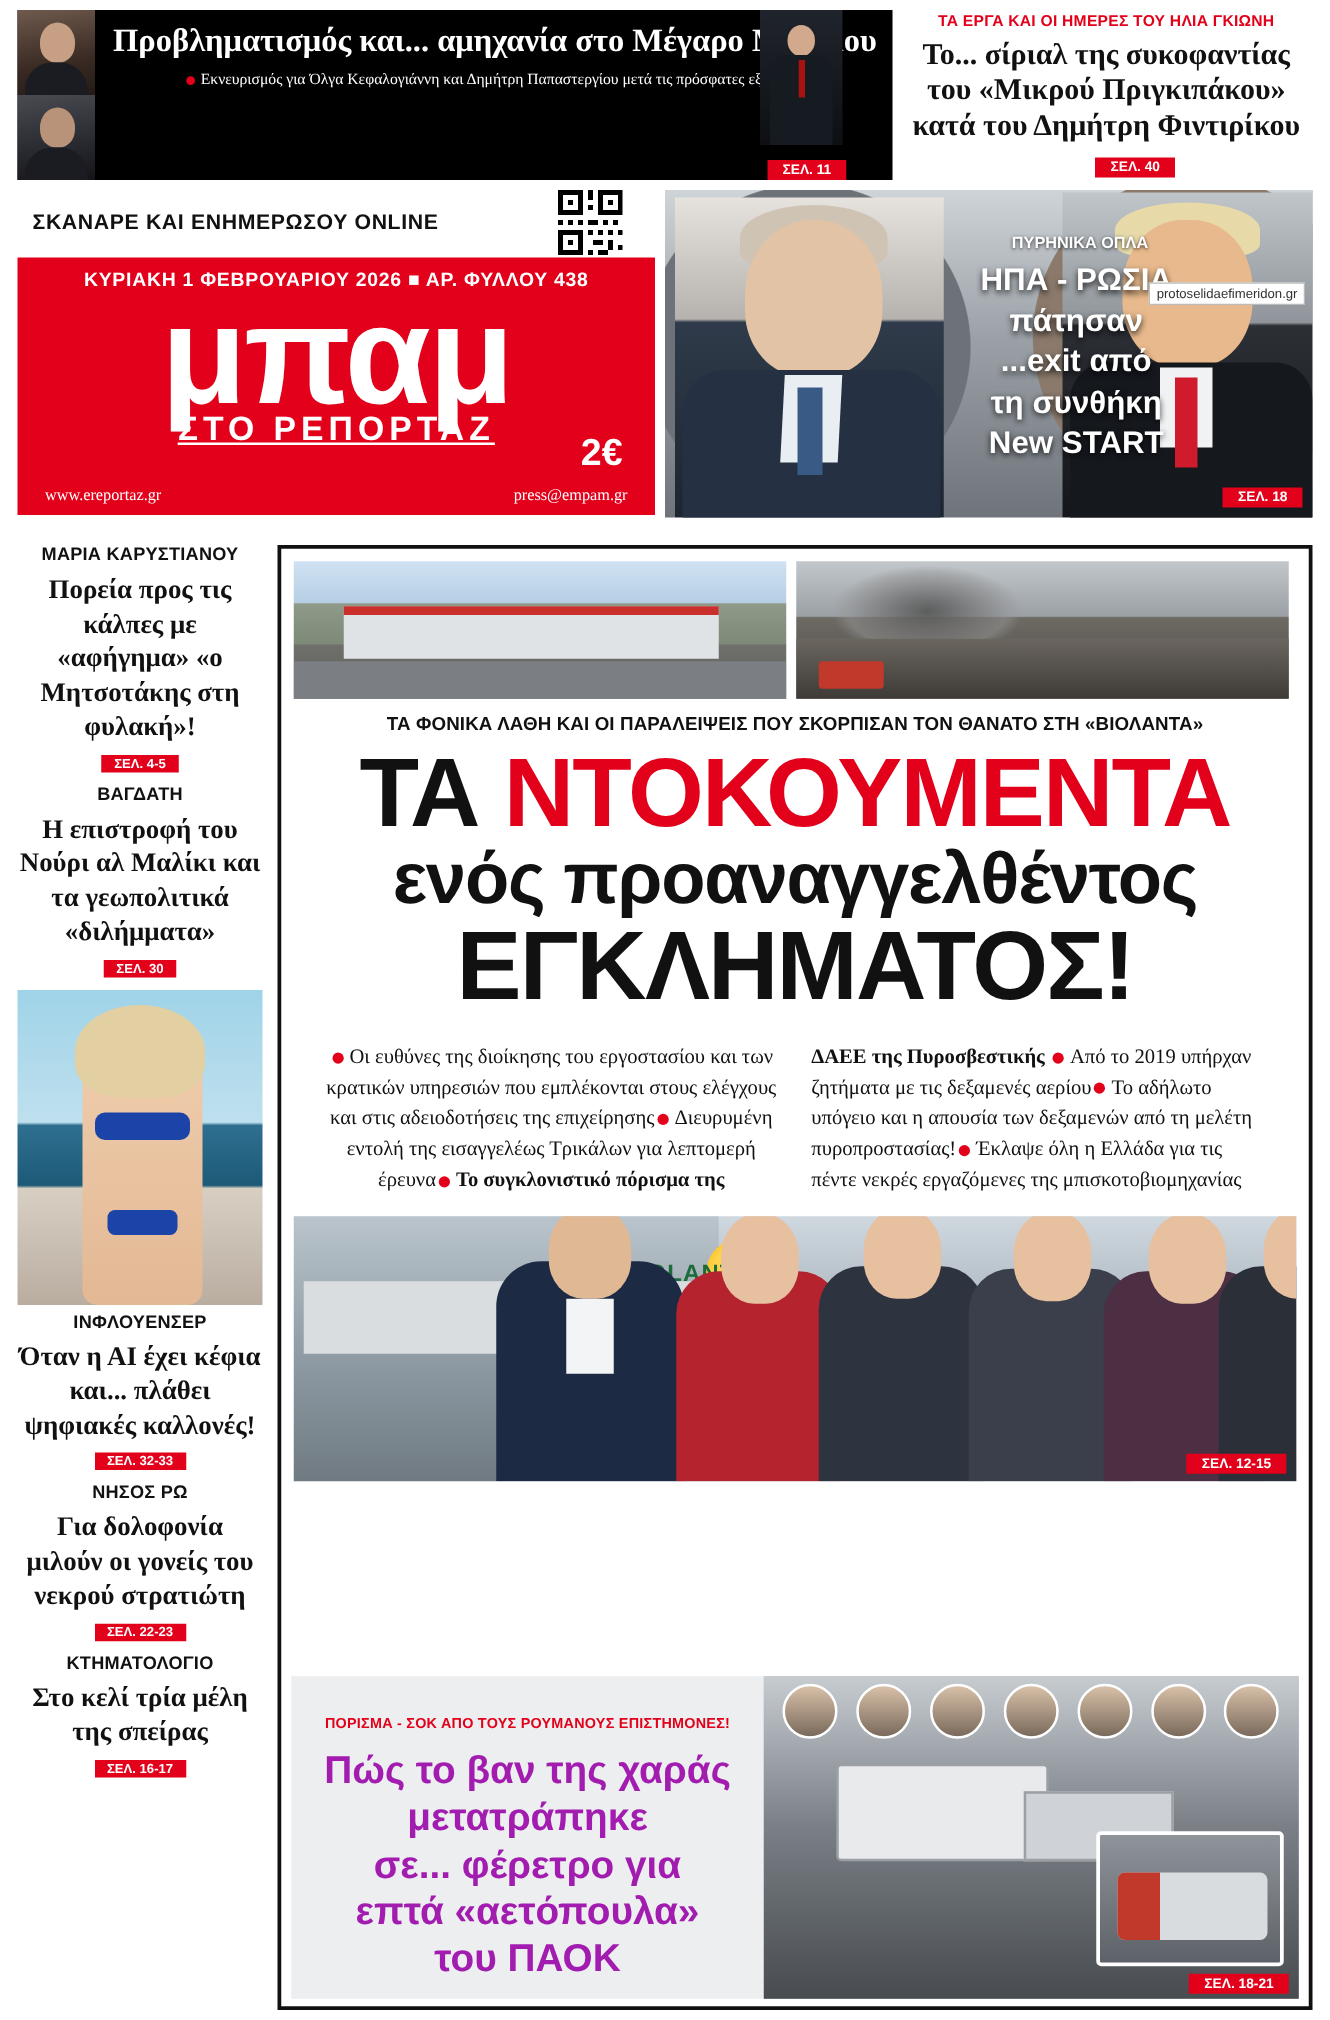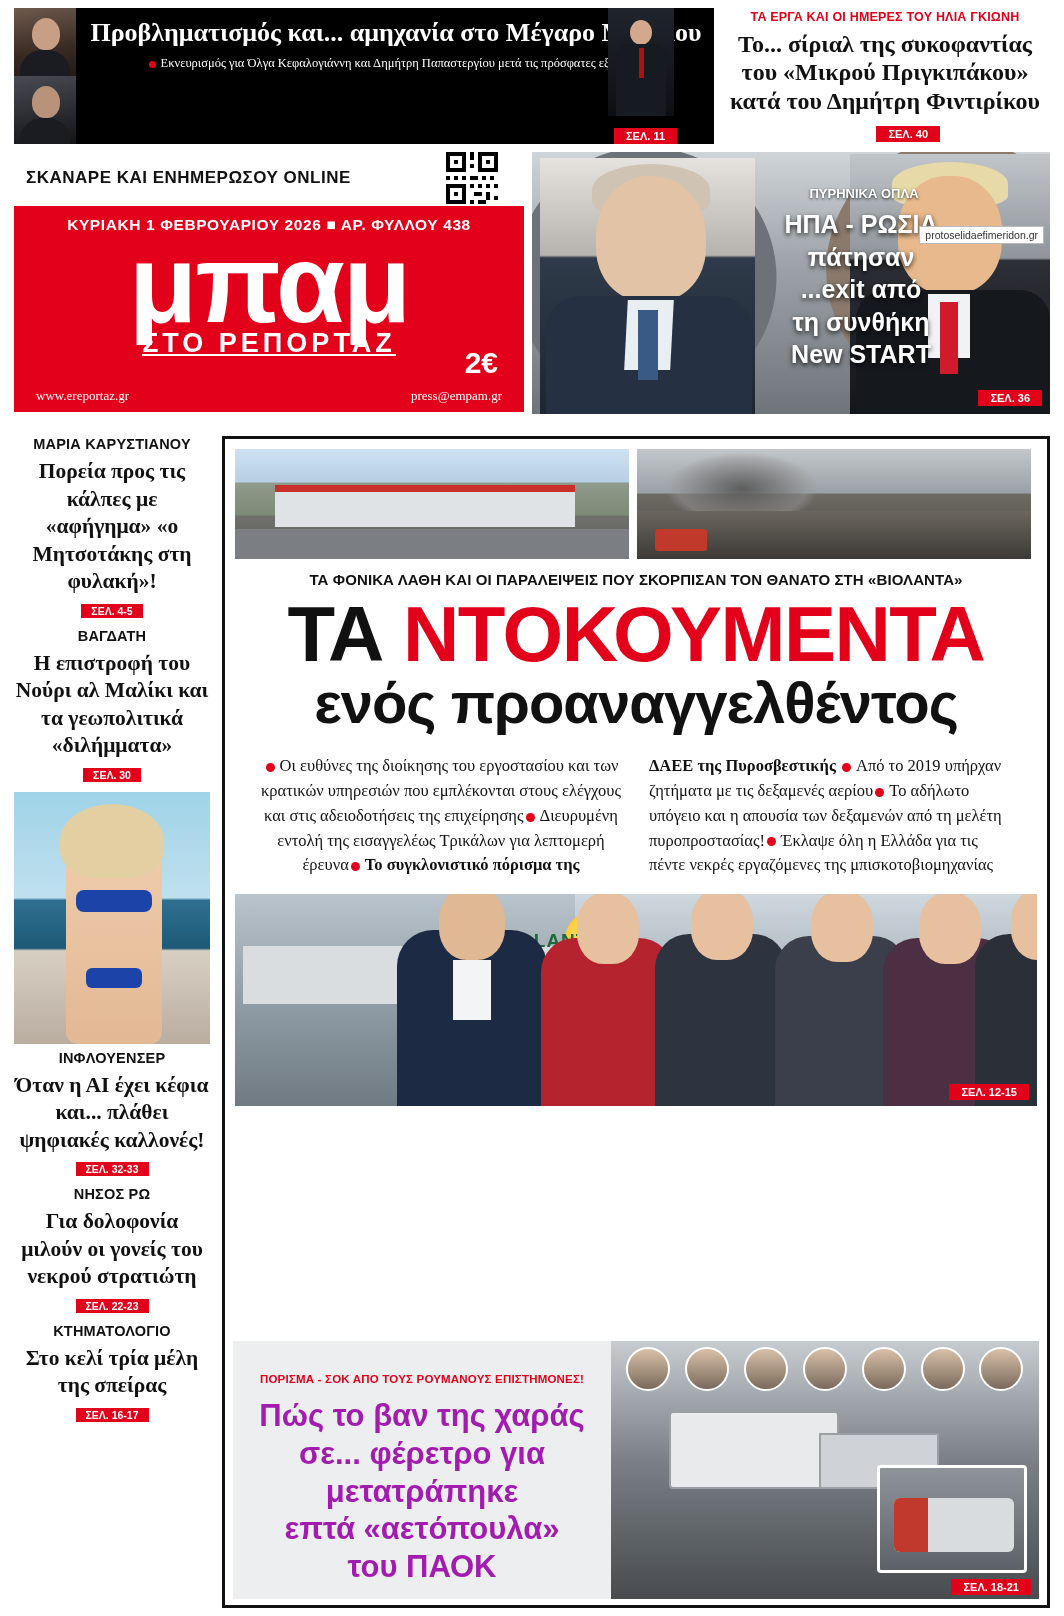--- a/index.html
+++ b/index.html
@@ -253,21 +253,21 @@
       </div>
     <div class="tp-kicker">ΠΥΡΗΝΙΚΑ ΟΠΛΑ</div>
     <div class="tp-head">
       <div>ΗΠΑ - ΡΩΣΙΑ</div>
       <div>πάτησαν</div>
       <div>...exit από</div>
       <div>τη συνθήκη</div>
       <div>New START</div>
     </div>
     <div class="tp-url">protoselidaefimeridon.gr</div>
-    <div class="tp-seal">ΣΕΛ. 36</div>
+    <div class="tp-seal">ΣΕΛ. 18</div>
   </div>
 
   <div class="leftcol">
 
     <div>
       <div class="lc-kicker">ΜΑΡΙΑ ΚΑΡΥΣΤΙΑΝΟΥ</div>
       <div class="lc-head">Πορεία προς τις κάλπες με «αφήγημα» «ο Μητσοτάκης στη φυλακή»!</div>
       <div class="lc-seal">ΣΕΛ. 4-5</div>
     </div>
 
@@ -316,20 +316,21 @@
           <div class="truck"></div>
         </div>
     </div>
 
     <div class="mb-kicker">ΤΑ ΦΟΝΙΚΑ ΛΑΘΗ ΚΑΙ ΟΙ ΠΑΡΑΛΕΙΨΕΙΣ ΠΟΥ ΣΚΟΡΠΙΣΑΝ ΤΟΝ ΘΑΝΑΤΟ ΣΤΗ «ΒΙΟΛΑΝΤΑ»</div>
 
     <div class="mb-h1">
       <span>ΤΑ </span><span class="red">ΝΤΟΚΟΥΜΕΝΤΑ</span>
     </div>
     <div class="mb-h2">ενός προαναγγελθέντος</div>
+    <div class="mb-h3">ΕΓΚΛΗΜΑΤΟΣ!</div>
 
     <div class="mb-bullets">
       <div class="mb-col left">
         <span class="bdot"></span><span>Οι ευθύνες της διοίκησης του εργοστασίου και των κρατικών υπηρεσιών που εμπλέκονται στους ελέγχους και στις αδειοδοτήσεις της επιχείρησης</span><span class="bdot"></span><span>Διευρυμένη εντολή της εισαγγελέως Τρικάλων για λεπτομερή έρευνα</span><span class="bdot"></span><span class="bold">Το συγκλονιστικό πόρισμα της</span>
       </div>
       <div class="mb-col right">
         <span class="bold">ΔΑΕΕ της Πυροσβεστικής</span> <span class="bdot"></span><span>Από το 2019 υπήρχαν ζητήματα με τις δεξαμενές αερίου</span><span class="bdot"></span><span>Το αδήλωτο υπόγειο και η απουσία των δεξαμενών από τη μελέτη πυροπροστασίας!</span><span class="bdot"></span><span>Έκλαψε όλη η Ελλάδα για τις πέντε νεκρές εργαζόμενες της μπισκοτοβιομηχανίας</span>
       </div>
     </div>
 
@@ -359,22 +360,22 @@
           <div class="wh"></div>
         </div>
       <div class="mb-seal">ΣΕΛ. 12-15</div>
     </div>
 
     <div class="mb-bottom">
       <div class="bb-left">
         <div class="bb-kicker">ΠΟΡΙΣΜΑ - ΣΟΚ ΑΠΟ ΤΟΥΣ ΡΟΥΜΑΝΟΥΣ ΕΠΙΣΤΗΜΟΝΕΣ!</div>
         <div class="bb-head">
           <div>Πώς το βαν της χαράς</div>
+          <div>μετατράπηκε</div>
           <div>σε... φέρετρο για</div>
-          <div>μετατράπηκε</div>
           <div>επτά «αετόπουλα»</div>
           <div>του ΠΑΟΚ</div>
         </div>
       </div>
       <div class="bb-right">
         <div class="bb-crash"></div>
         <div class="bb-avatars">
           <div class="bb-av"></div>
           <div class="bb-av"></div>
           <div class="bb-av"></div>

